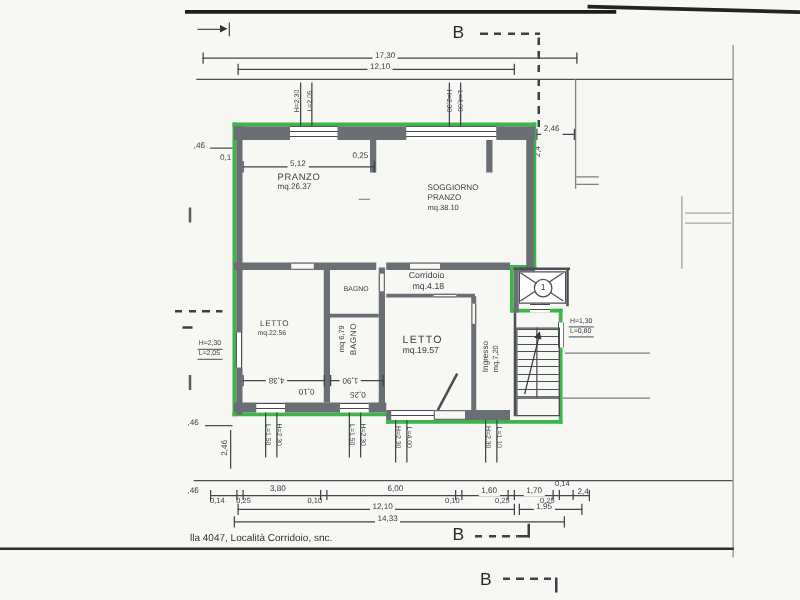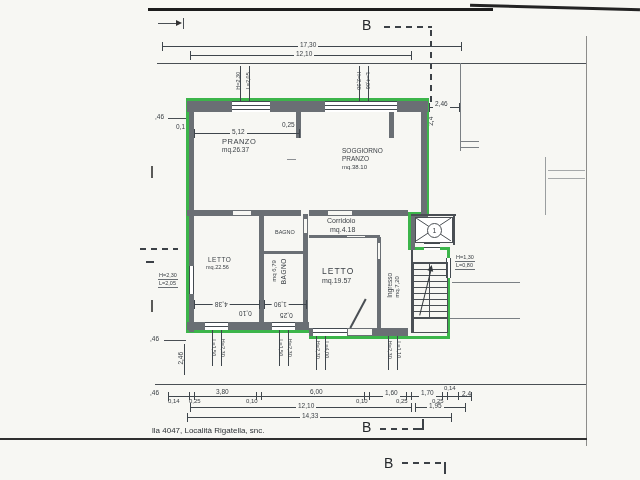--- a/index.html
+++ b/index.html
@@ -243,19 +243,19 @@
   <div class="t bg" style="left:427px;top:403px;">1,95</div>
   <div class="dl" style="left:187px;top:417px;width:265px;"></div>
   <div class="t bg" style="left:300px;top:413px;">14,33</div>
 
   <div class="bigB" style="left:362px;top:419px;">B</div>
   <div class="dash-h" style="left:380px;top:428px;width:34px;"></div>
   <div class="abs" style="left:414px;top:428px;width:10px;height:2px;background:#3c4146;"></div>
   <div class="abs" style="left:422px;top:419px;width:2px;height:11px;background:#3c4146;"></div>
 
   <div class="abs" style="left:0;top:438px;width:587px;height:2px;background:#2f2f2f;"></div>
-  <div class="t" style="left:152px;top:427px;font-size:8px;color:#2e3236;">lla 4047, Località Rigatella, snc.</div>
+  <div class="t" style="left:152px;top:427px;font-size:8px;color:#2e3236;">lla 4047, Località Corridoio, snc.</div>
 
   <div class="bigB" style="left:384px;top:455px;">B</div>
   <div class="dash-h" style="left:402px;top:462px;width:42px;"></div>
   <div class="abs" style="left:444px;top:462px;width:2px;height:12px;background:#3c4146;"></div>
 
 </div>
 
 </body></html>

